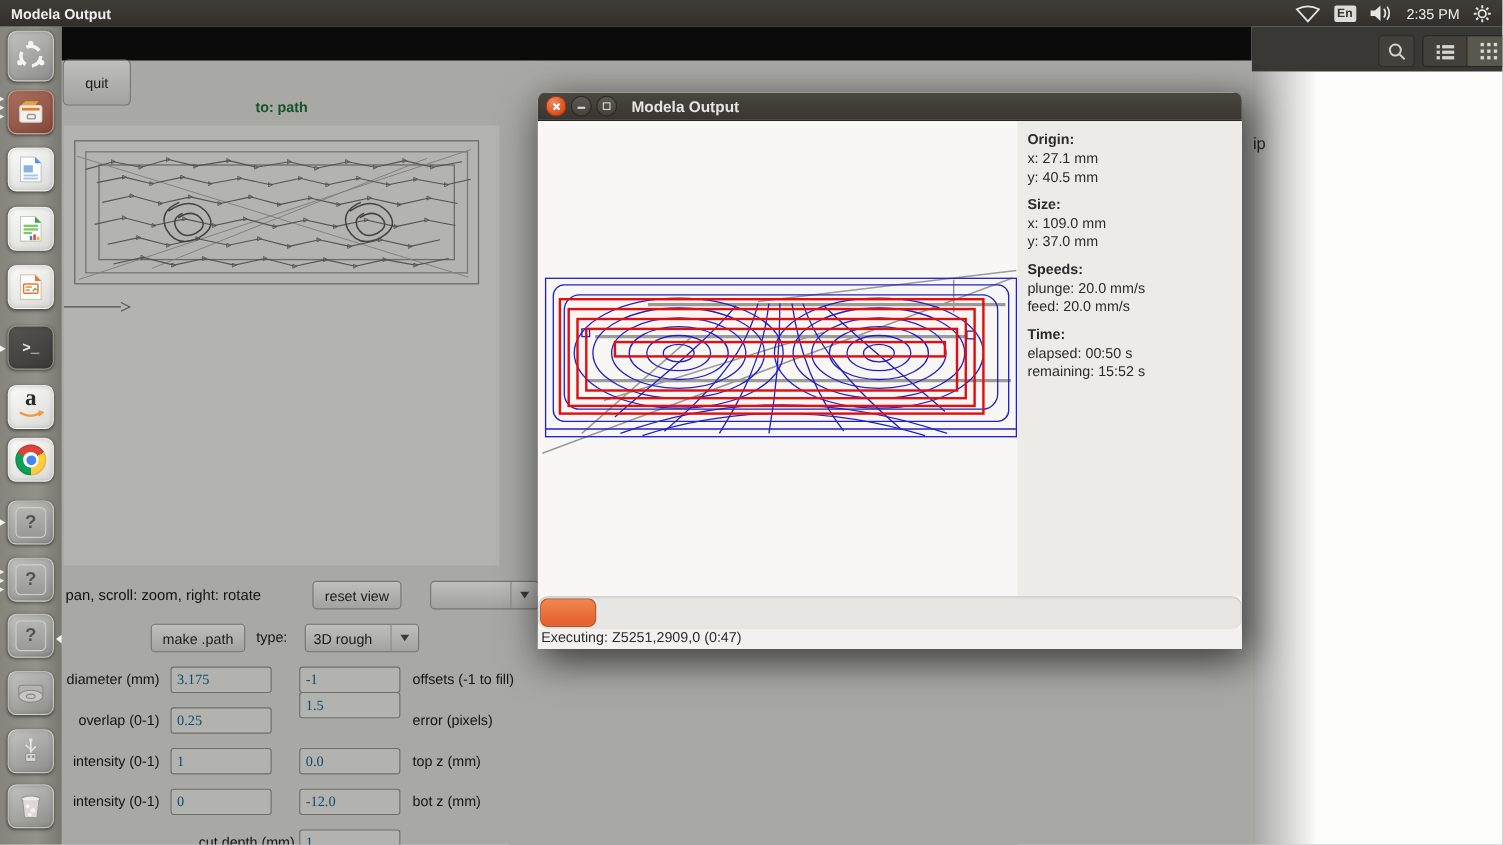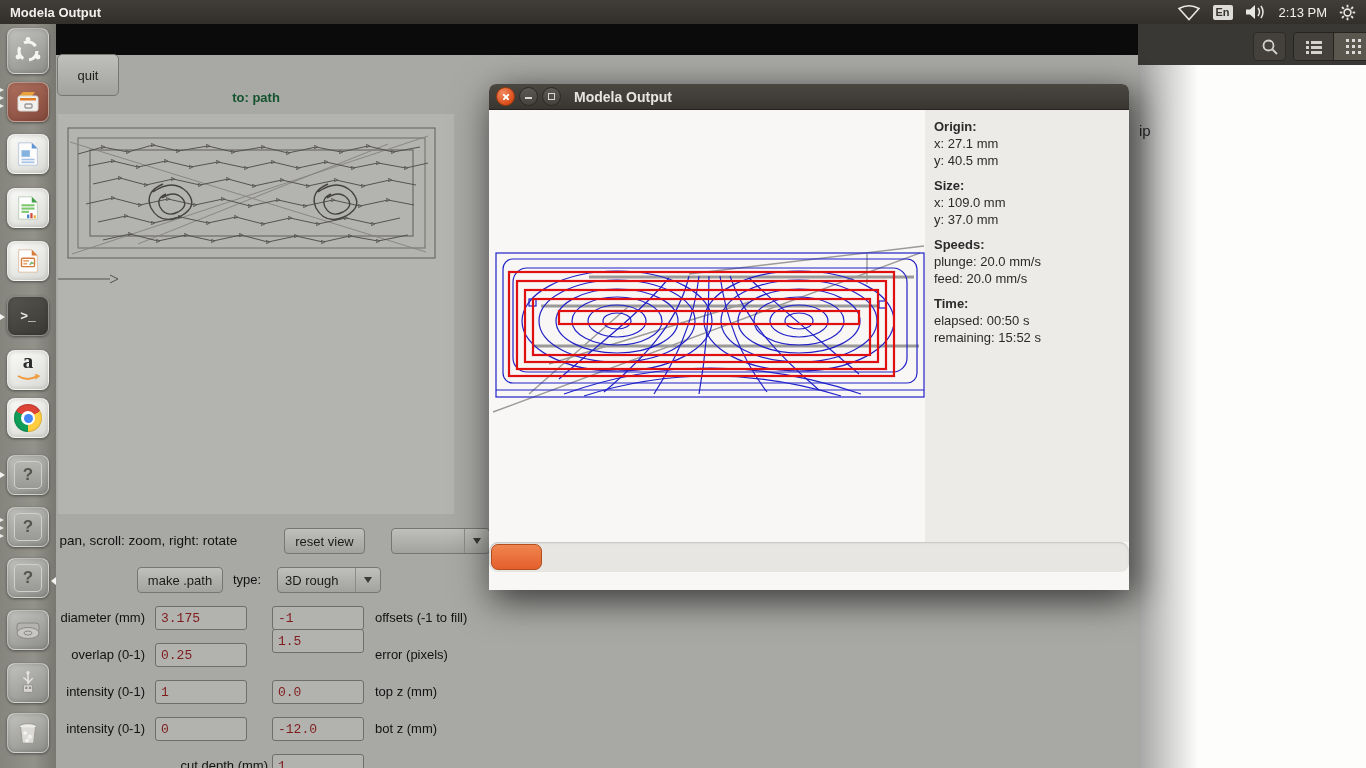--- a/index.html
+++ b/index.html
@@ -59,22 +59,22 @@
   .dd-val{flex:1;padding-left:7px;white-space:nowrap;overflow:hidden;}
   .dd-arr{width:24px;align-self:stretch;border-left:1px solid #8b8b87;display:flex;align-items:center;justify-content:center;}
   .caret{width:0;height:0;border-left:4.5px solid transparent;border-right:4.5px solid transparent;border-top:6px solid #3a3a38;}
   .view-dd{left:335px;top:504px;width:99px;height:26px;}
   .make-path{position:absolute;left:81px;top:543px;width:86px;height:26px;}
   .type-label{position:absolute;left:177px;top:548px;font-size:13px;color:#121212;}
   .type-dd{left:221px;top:543px;width:104px;height:26px;}
   .frow-label{position:absolute;left:-61px;width:150px;text-align:right;font-size:13px;color:#121212;white-space:nowrap;}
   .frow-label2{position:absolute;font-size:13px;color:#121212;white-space:nowrap;}
   .fin{position:absolute;width:92px;height:24px;box-sizing:border-box;background:#b2b2af;
-       border:1px solid #6e6e6a;border-radius:3px;font-size:13px;color:#7f1d1d;padding:0 5px;
-       font-family:Liberation Mono, monospace;outline:none;}
+       border:1px solid #6e6e6a;border-radius:3px;font-size:13px;color:#0c4a6e;padding:0 5px;
+       font-family:Liberation Serif, serif;outline:none;}
 
   
   .side{position:absolute;left:1138px;top:24px;width:228px;height:744px;z-index:10;background:#fdfdfc;}
   .side-header{position:absolute;left:0;top:0;width:100%;height:41px;background:#3a3834;}
   .s-search{position:absolute;left:115px;top:8px;width:31px;height:27px;border-radius:4px;
             background:#444younger;background:#44413c;border:1px solid #2d2b27;
             display:flex;align-items:center;justify-content:center;}
   .s-seg{position:absolute;left:155px;top:8px;width:80px;height:27px;border-radius:4px;overflow:hidden;
          border:1px solid #26241f;display:flex;}
   .s-cell{width:39px;display:flex;align-items:center;justify-content:center;background:#44413c;}
@@ -324,20 +324,21 @@
       <div>plunge: 20.0 mm/s</div>
       <div>feed: 20.0 mm/s</div>
       <div class="stat-h">Time:</div>
       <div>elapsed: 00:50 s</div>
       <div>remaining: 15:52 s</div>
     </div>
 
     <div class="dlg-progress">
       <div class="progress-fill" style="width: 8%;"></div>
     </div>
+    <div class="dlg-status">Executing: Z5251,2909,0 (0:47)</div>
   </div>
 
   <div class="launcher">
     <div class="tile" style="top:4px;height:46px;">
       <svg width="30" height="30" viewBox="0 0 30 30">
         <circle cx="15" cy="15" r="9" fill="none" stroke="#f4f4f2" stroke-width="3.2" stroke-dasharray="13 6"></circle>
         <circle cx="15" cy="3.5" r="2.4" fill="#f4f4f2"></circle>
           <circle cx="5" cy="21" r="2.4" fill="#f4f4f2"></circle>
           <circle cx="25" cy="21" r="2.4" fill="#f4f4f2"></circle>
       </svg>
@@ -462,21 +463,21 @@
     <span class="tb-title">Modela Output</span>
     <div class="tray">
       <svg width="24" height="17" viewBox="0 0 24 17">
         <path d="M2,4.5 Q12,-1 22,4.5 L12,15.5 Z" fill="none" stroke="#e8e6e2" stroke-width="1.6"></path>
       </svg>
       <span class="en-badge">En</span>
       <svg width="22" height="16" viewBox="0 0 22 16">
         <path d="M1,5.5 h4 l5,-4.5 v14 l-5,-4.5 h-4 z" fill="#e8e6e2"></path>
         <path d="M13,4 Q16,8 13,12 M16,2 Q20,8 16,14" fill="none" stroke="#e8e6e2" stroke-width="1.5"></path>
       </svg>
-      <span class="tb-time">2:13 PM</span>
+      <span class="tb-time">2:35 PM</span>
       <svg width="17" height="17" viewBox="0 0 17 17">
         <circle cx="8.5" cy="8.5" r="3.4" fill="none" stroke="#e8e6e2" stroke-width="1.6"></circle>
         <g stroke="#e8e6e2" stroke-width="1.8">
           <line x1="8.5" y1="0.8" x2="8.5" y2="3.4"></line>
             <line x1="8.5" y1="13.6" x2="8.5" y2="16.2"></line>
           <line x1="0.8" y1="8.5" x2="3.4" y2="8.5"></line>
             <line x1="13.6" y1="8.5" x2="16.2" y2="8.5"></line>
           <line x1="3" y1="3" x2="4.8" y2="4.8"></line>
             <line x1="12.2" y1="12.2" x2="14" y2="14"></line>
           <line x1="3" y1="14" x2="4.8" y2="12.2"></line>

